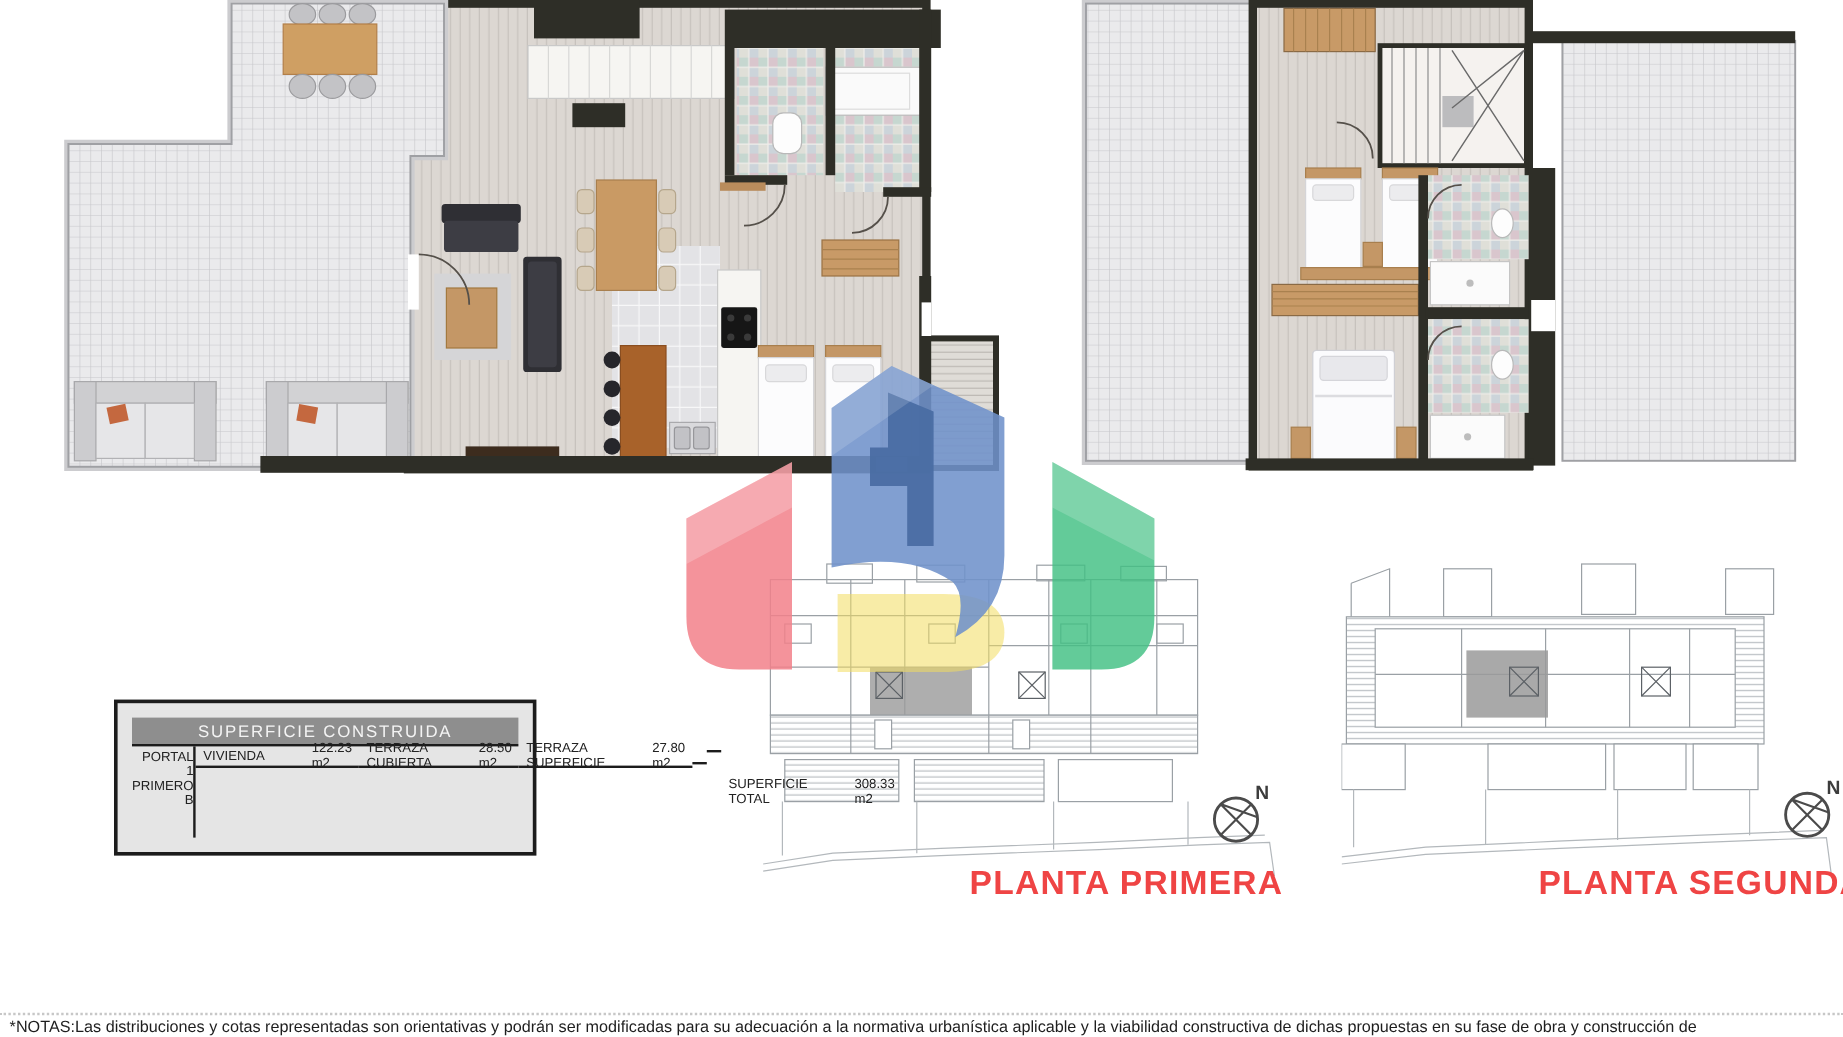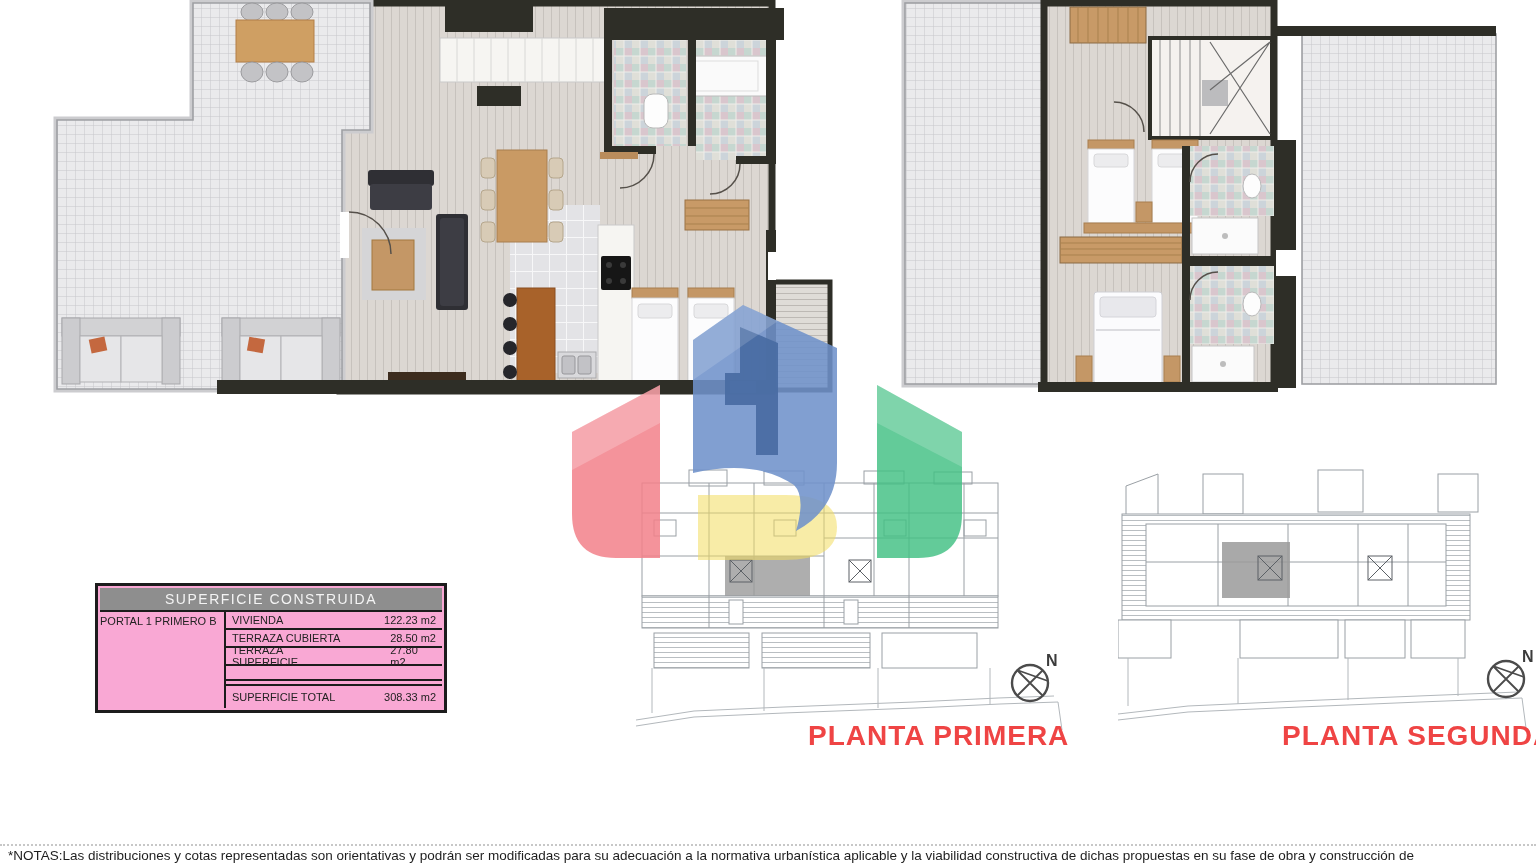--- a/index.html
+++ b/index.html
@@ -3,31 +3,31 @@
 <meta charset="utf-8">
 <style>
   html,body{margin:0;padding:0;background:#fff;}
   body{width:1536px;height:864px;overflow:hidden;position:relative;
        font-family:"Liberation Sans",sans-serif;color:#1c1c1c;}
   .abs{position:absolute;}
   svg{display:block;}
 
   
   .area-table{left:95px;top:583px;width:352px;height:130px;
-              border:3px solid #1c1c1c;background:#f9a8d4;box-sizing:border-box;padding:2px;}
+              border:3px solid #1c1c1c;background:#e5e5e5;box-sizing:border-box;padding:12px;}
   .at-header{height:22px;background:#8e8e8e;color:#f4f4f4;font-size:14px;
              letter-spacing:1.5px;display:flex;align-items:center;justify-content:center;}
   .at-body{display:flex;border-top:2px solid #1c1c1c;height:calc(100% - 24px);}
   .at-left{width:124px;border-right:2px solid #1c1c1c;font-size:11px;
-           text-align:left;padding-top:3px;color:#222;}
-  .at-rows{flex:1;display:flex;flex-direction:column;}
+           text-align:right;padding-top:3px;color:#222;}
+  .at-rows{flex:1;display:flex;flex-direction:row;}
   .at-row{display:flex;justify-content:space-between;align-items:center;
           padding:0 6px 0 6px;font-size:11px;color:#222;box-sizing:border-box;}
   .at-row.b{border-bottom:2px solid #1c1c1c;}
-  .r18{height:18px;} .r16{height:15px;} .sp{height:5px;} .rtotal{flex:1;text-align:right;}
+  .r18{height:18px;} .r16{height:15px;} .sp{height:5px;} .rtotal{flex:1;}
   .at-val{font-size:11px;margin-left:39px;}
 
   
   .plan-caption{font-weight:bold;font-size:28px;color:#ef4444;letter-spacing:1px;
                 white-space:nowrap;}
   .notes{left:8px;top:848px;width:1560px;font-size:13.5px;color:#1e1e1e;white-space:nowrap;}
   .sep-line{left:0;top:844px;width:1536px;border-top:2px dotted #c7c7c7;height:0;}
 </style>
 </head>
 <body>

